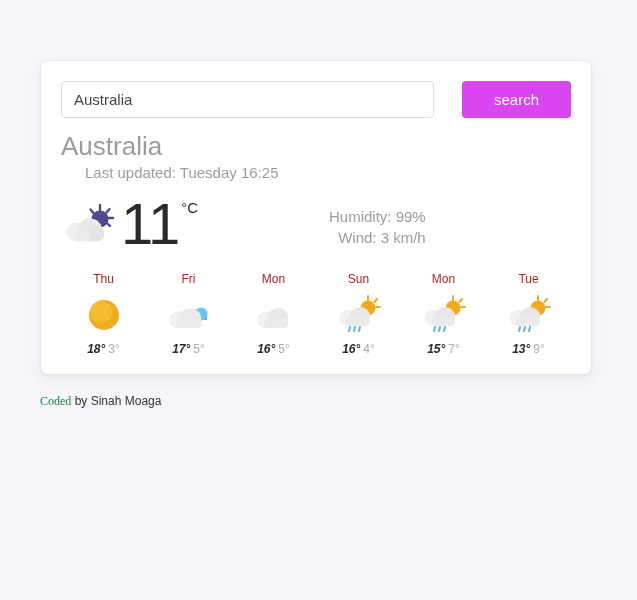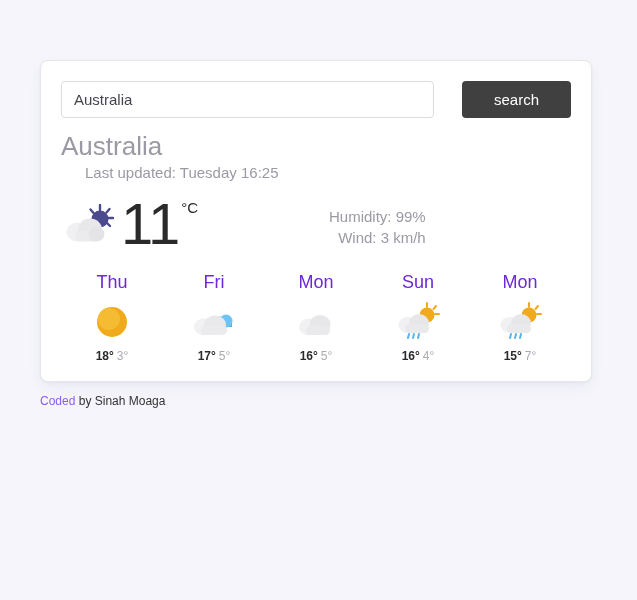--- a/index.html
+++ b/index.html
@@ -47,21 +47,21 @@
     font-size: 15px;
     color: #45454f;
     background: #fff;
     outline: none;
     box-sizing: border-box;
   }
   .search-input::placeholder { color: #a9a9b4; }
   .search-button {
     width: 109px;
     height: 37px;
-    background: #404040;
+    background: #d946ef;
     border: none;
     border-radius: 4px;
     color: #ffffff;
     font-family: "Liberation Sans", sans-serif;
     font-size: 15px;
     cursor: pointer;
     padding: 0;
     flex: 0 0 auto;
   }
 
@@ -130,45 +130,46 @@
   
   .forecast {
     display: flex;
     margin-top: 14px;
   }
   .forecast-day {
     flex: 1 1 0;
     text-align: center;
   }
   .day-label {
-    font-size: 18px;
-    color: #6d28d9;
+    font-size: 12px;
+    color: #b91c1c;
     margin-bottom: 8px;
   }
   .day-icon {
     width: 52px;
     height: 42px;
     display: block;
     margin: 0 auto 6px auto;
   }
   .day-temps { font-size: 12px; white-space: nowrap; }
-  .temp-max { color: #2a2a2a; font-weight: bold; }
+  .temp-max { color: #2a2a2a; font-weight: bold; font-style: italic; }
   .temp-min { color: #aaaab4; margin-left: 3px; }
 
   
   .footer {
     position: absolute;
     left: 40px;
     top: 394px;
     font-size: 12px;
     color: #333333;
   }
   .footer-link {
-    color: #8b5cf6;
+    color: #15803d;
     text-decoration: none;
+    font-family: Liberation Serif, serif;
   }
 </style>
 </head>
 <body>
 
 <div class="app">
 
   <div class="weather-card">
 
     <div class="search-row">
@@ -290,20 +291,42 @@
             <line x1="17" y1="33" x2="16" y2="37"></line>
             <line x1="22" y1="33" x2="21" y2="37"></line>
             <line x1="27" y1="33" x2="26" y2="37"></line>
           </g>
         </svg>
         <div class="day-temps">
           <span class="temp-max">15°</span><span class="temp-min">7°</span>
         </div>
       </div>
 
+      <div class="forecast-day">
+        <div class="day-label">Tue</div>
+        <svg class="day-icon" viewBox="0 0 52 42">
+          <g stroke="#f0ab1c" stroke-width="2" stroke-linecap="round">
+            <line x1="35" y1="2" x2="35" y2="6"></line>
+            <line x1="44" y1="5" x2="41.5" y2="8"></line>
+            <line x1="47" y1="13" x2="43" y2="13"></line>
+          </g>
+          <circle cx="35" cy="14" r="7.5" fill="#f0ab1c"></circle>
+          <ellipse cx="16" cy="24" rx="9.5" ry="8" fill="#f1f1f3"></ellipse>
+          <ellipse cx="27" cy="22" rx="10" ry="9" fill="#e7e7ea"></ellipse>
+          <rect x="13" y="23" width="24" height="9" rx="4.5" fill="#eaeaed"></rect>
+          <g stroke="#57b4e8" stroke-width="2" stroke-linecap="round">
+            <line x1="17" y1="33" x2="16" y2="37"></line>
+            <line x1="22" y1="33" x2="21" y2="37"></line>
+            <line x1="27" y1="33" x2="26" y2="37"></line>
+          </g>
+        </svg>
+        <div class="day-temps">
+          <span class="temp-max">13°</span><span class="temp-min">9°</span>
+        </div>
+      </div>
 
     </div>
   </div>
 
   <div class="footer">
     <a class="footer-link" href="#">Coded</a><span> by Sinah Moaga</span>
   </div>
 
 </div>
 

